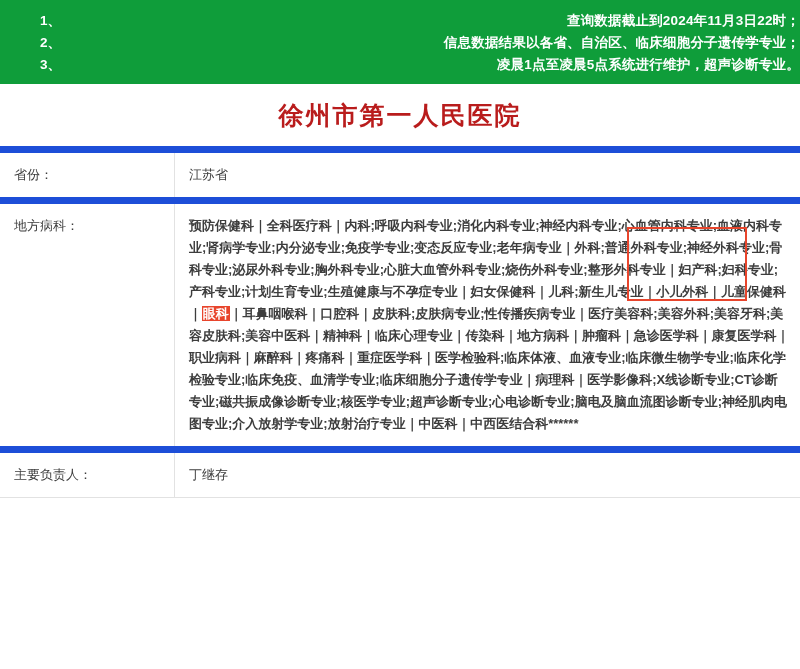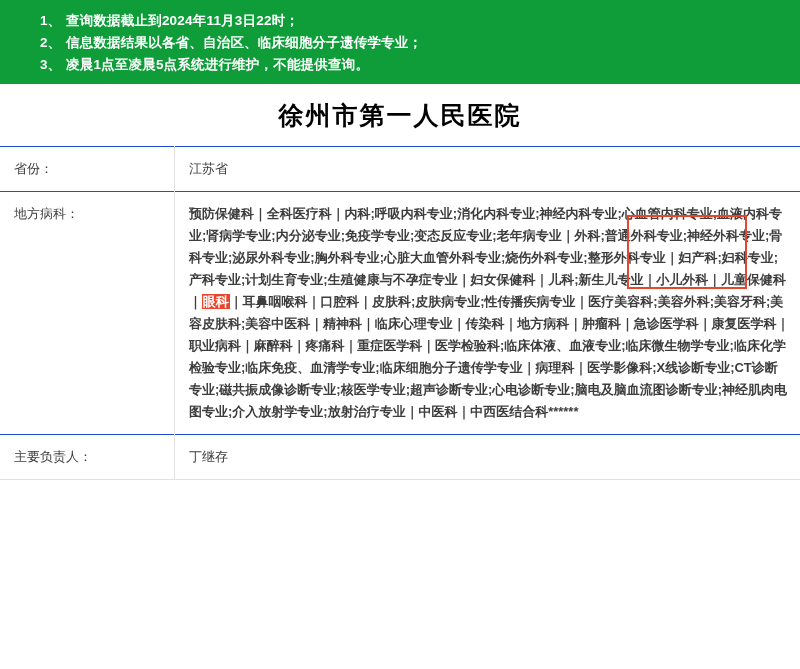--- a/index.html
+++ b/index.html
@@ -41,46 +41,47 @@
   .notice-num {
     width: 26px;
     flex: 0 0 26px;
     text-align: left;
     font-weight: bold;
   }
   .notice-text {
     flex: 1 1 auto;
     font-weight: bold;
     letter-spacing: 0.2px;
+    text-align: right;
   }
 
   
   .title-wrap {
     height: 62px;
     display: flex;
     align-items: center;
     justify-content: center;
     background: #fff;
   }
   .hospital-title {
     font-size: 25px;
     font-weight: bold;
-    color: #000000;
+    color: #b91c1c;
     letter-spacing: 2px;
     font-family: "Liberation Serif", serif;
   }
 
   
   .info-table {
     width: 800px;
     border-collapse: collapse;
     table-layout: fixed;
   }
   .info-table tr {
-    border-top: 1px solid #1d4ed8;
+    border-top: 7px solid #1d4ed8;
   }
   .info-table tr:last-child {
     border-bottom: 1px solid #e2e2e2;
   }
   .info-table td {
     vertical-align: top;
     padding: 11px 10px 11px 14px;
     font-size: 13px;
     line-height: 22px;
     color: #3d3d3d;
@@ -134,21 +135,21 @@
     <div class="notice-row">
       <span class="notice-num">1、</span>
       <span class="notice-text">查询数据截止到2024年11月3日22时；</span>
     </div>
     <div class="notice-row">
       <span class="notice-num">2、</span>
       <span class="notice-text">信息数据结果以各省、自治区、临床细胞分子遗传学专业；</span>
     </div>
     <div class="notice-row">
       <span class="notice-num">3、</span>
-      <span class="notice-text">凌晨1点至凌晨5点系统进行维护，不能提供查询。</span>
+      <span class="notice-text">凌晨1点至凌晨5点系统进行维护，超声诊断专业。</span>
     </div>
   </div>
 
   <div class="title-wrap">
     <div class="hospital-title">徐州市第一人民医院</div>
   </div>
 
   <table class="info-table">
     <tbody>
       <tr>

